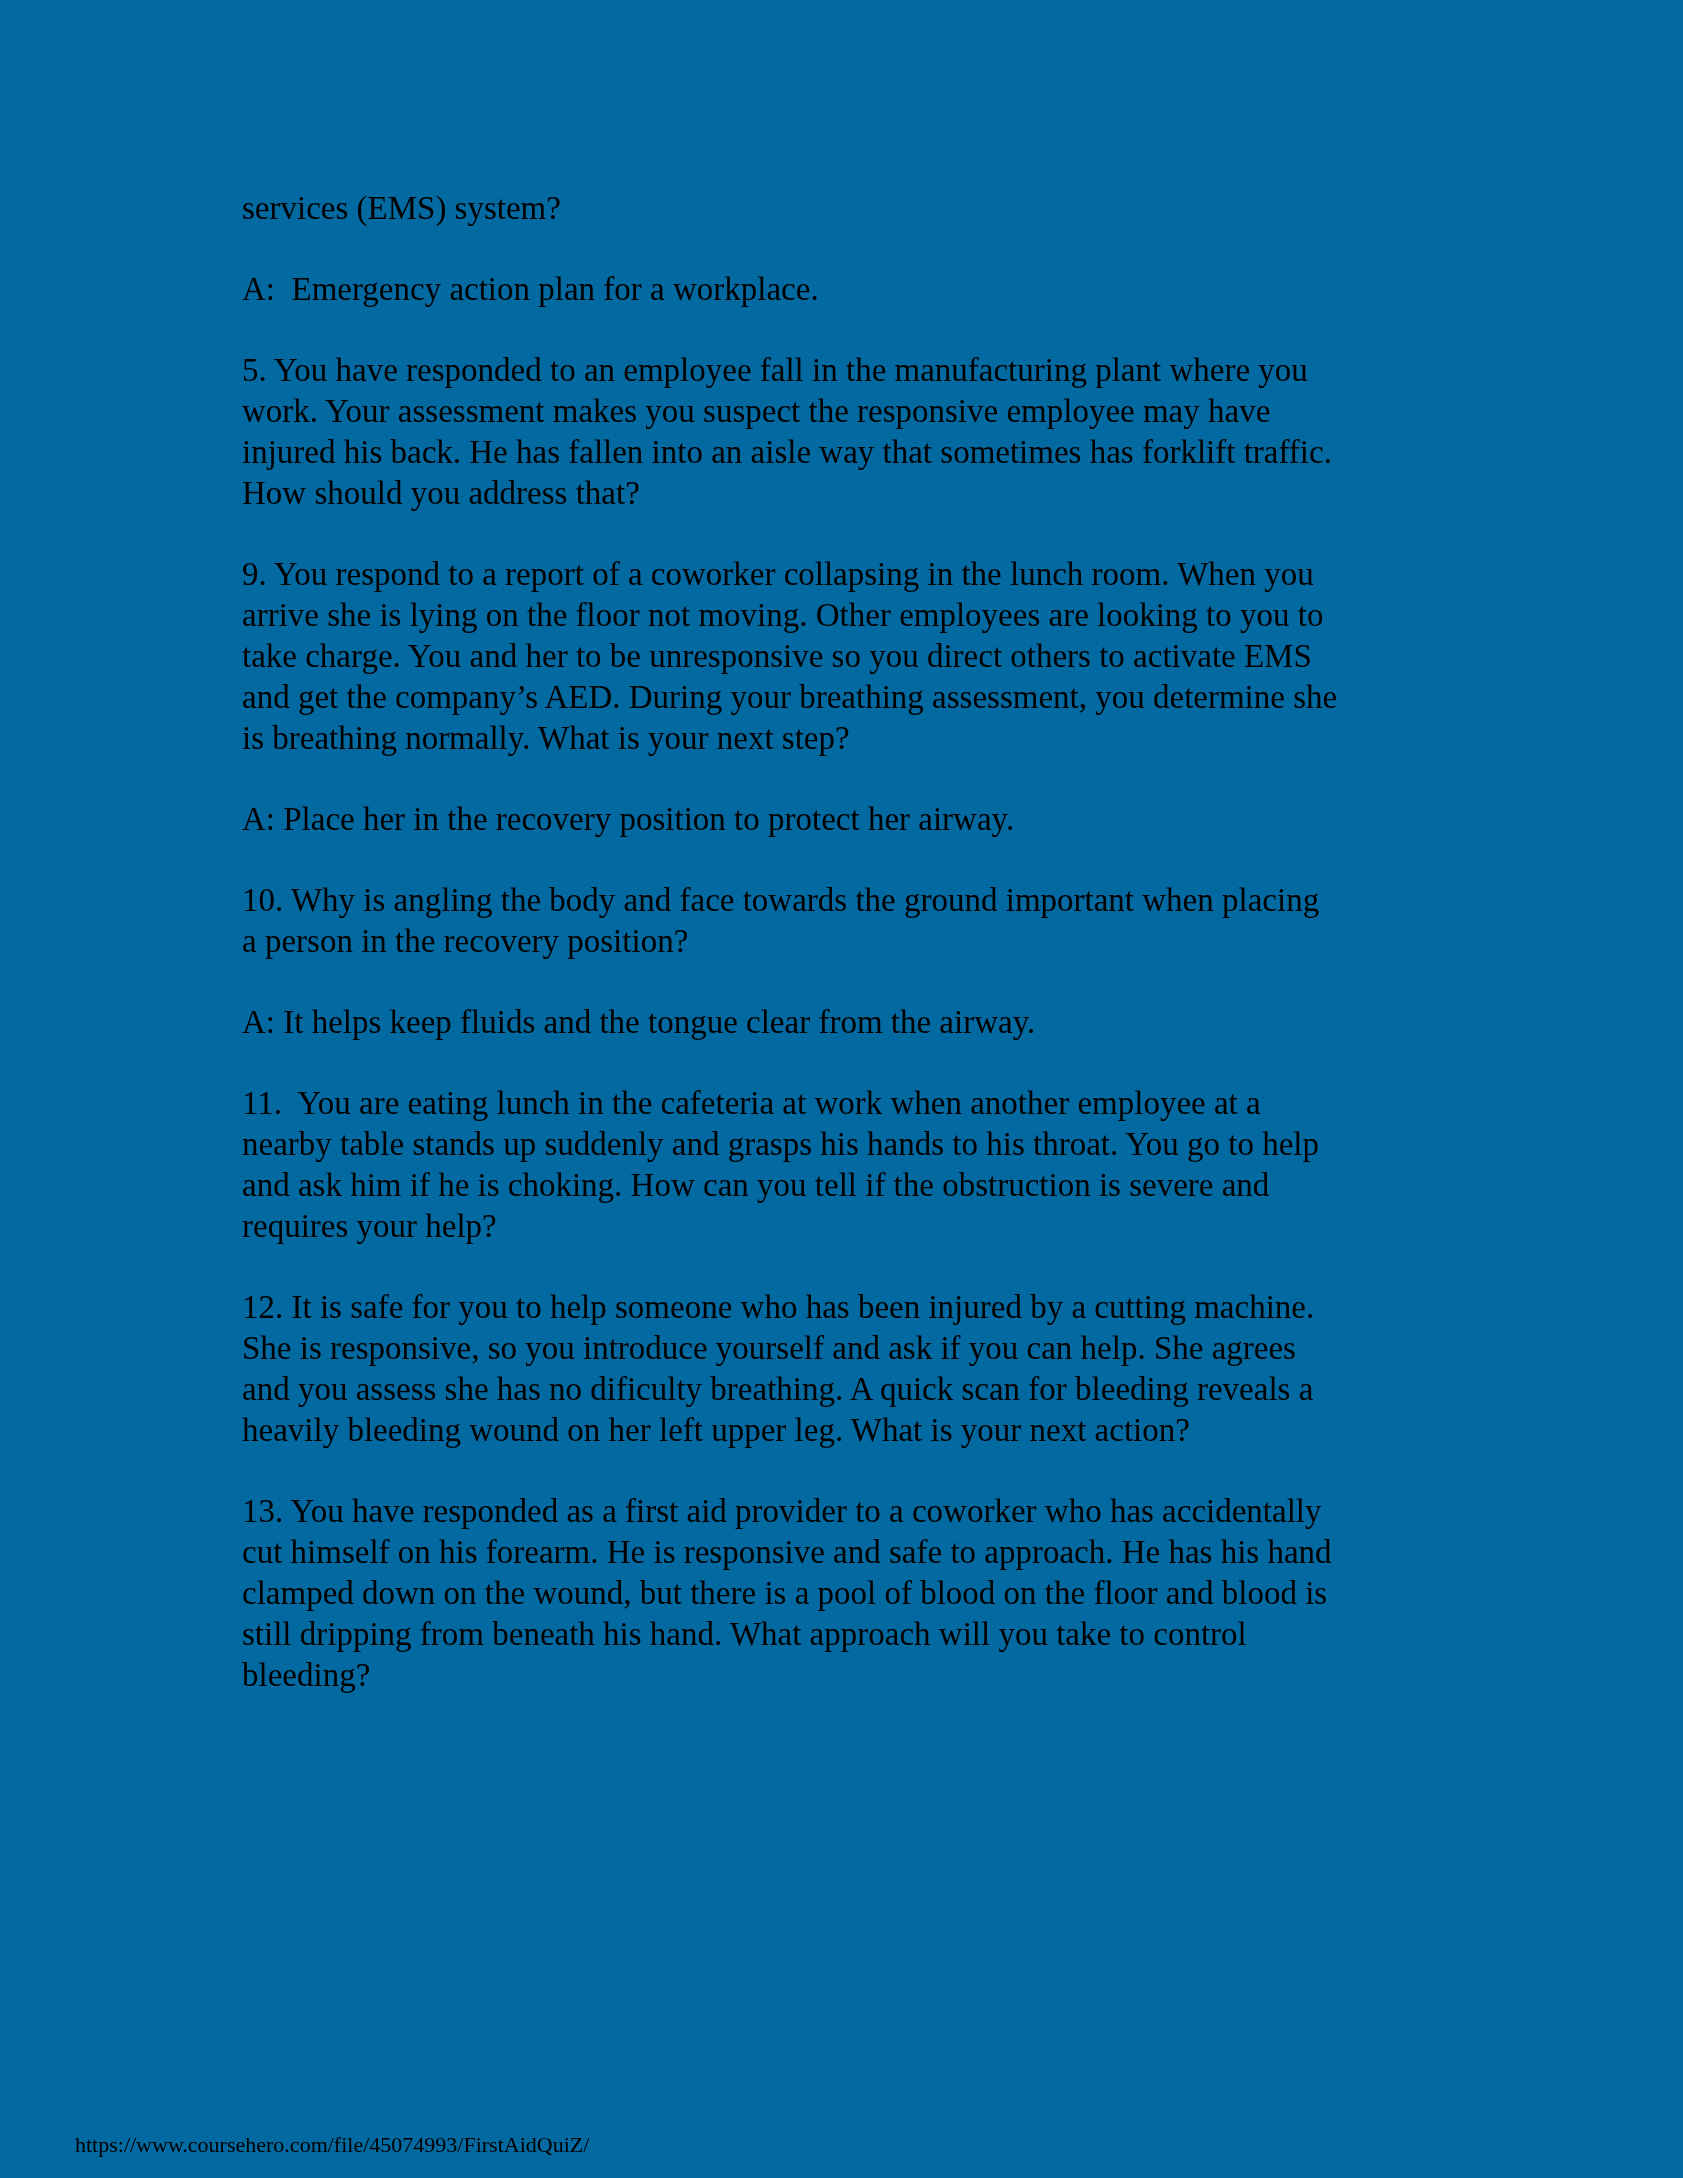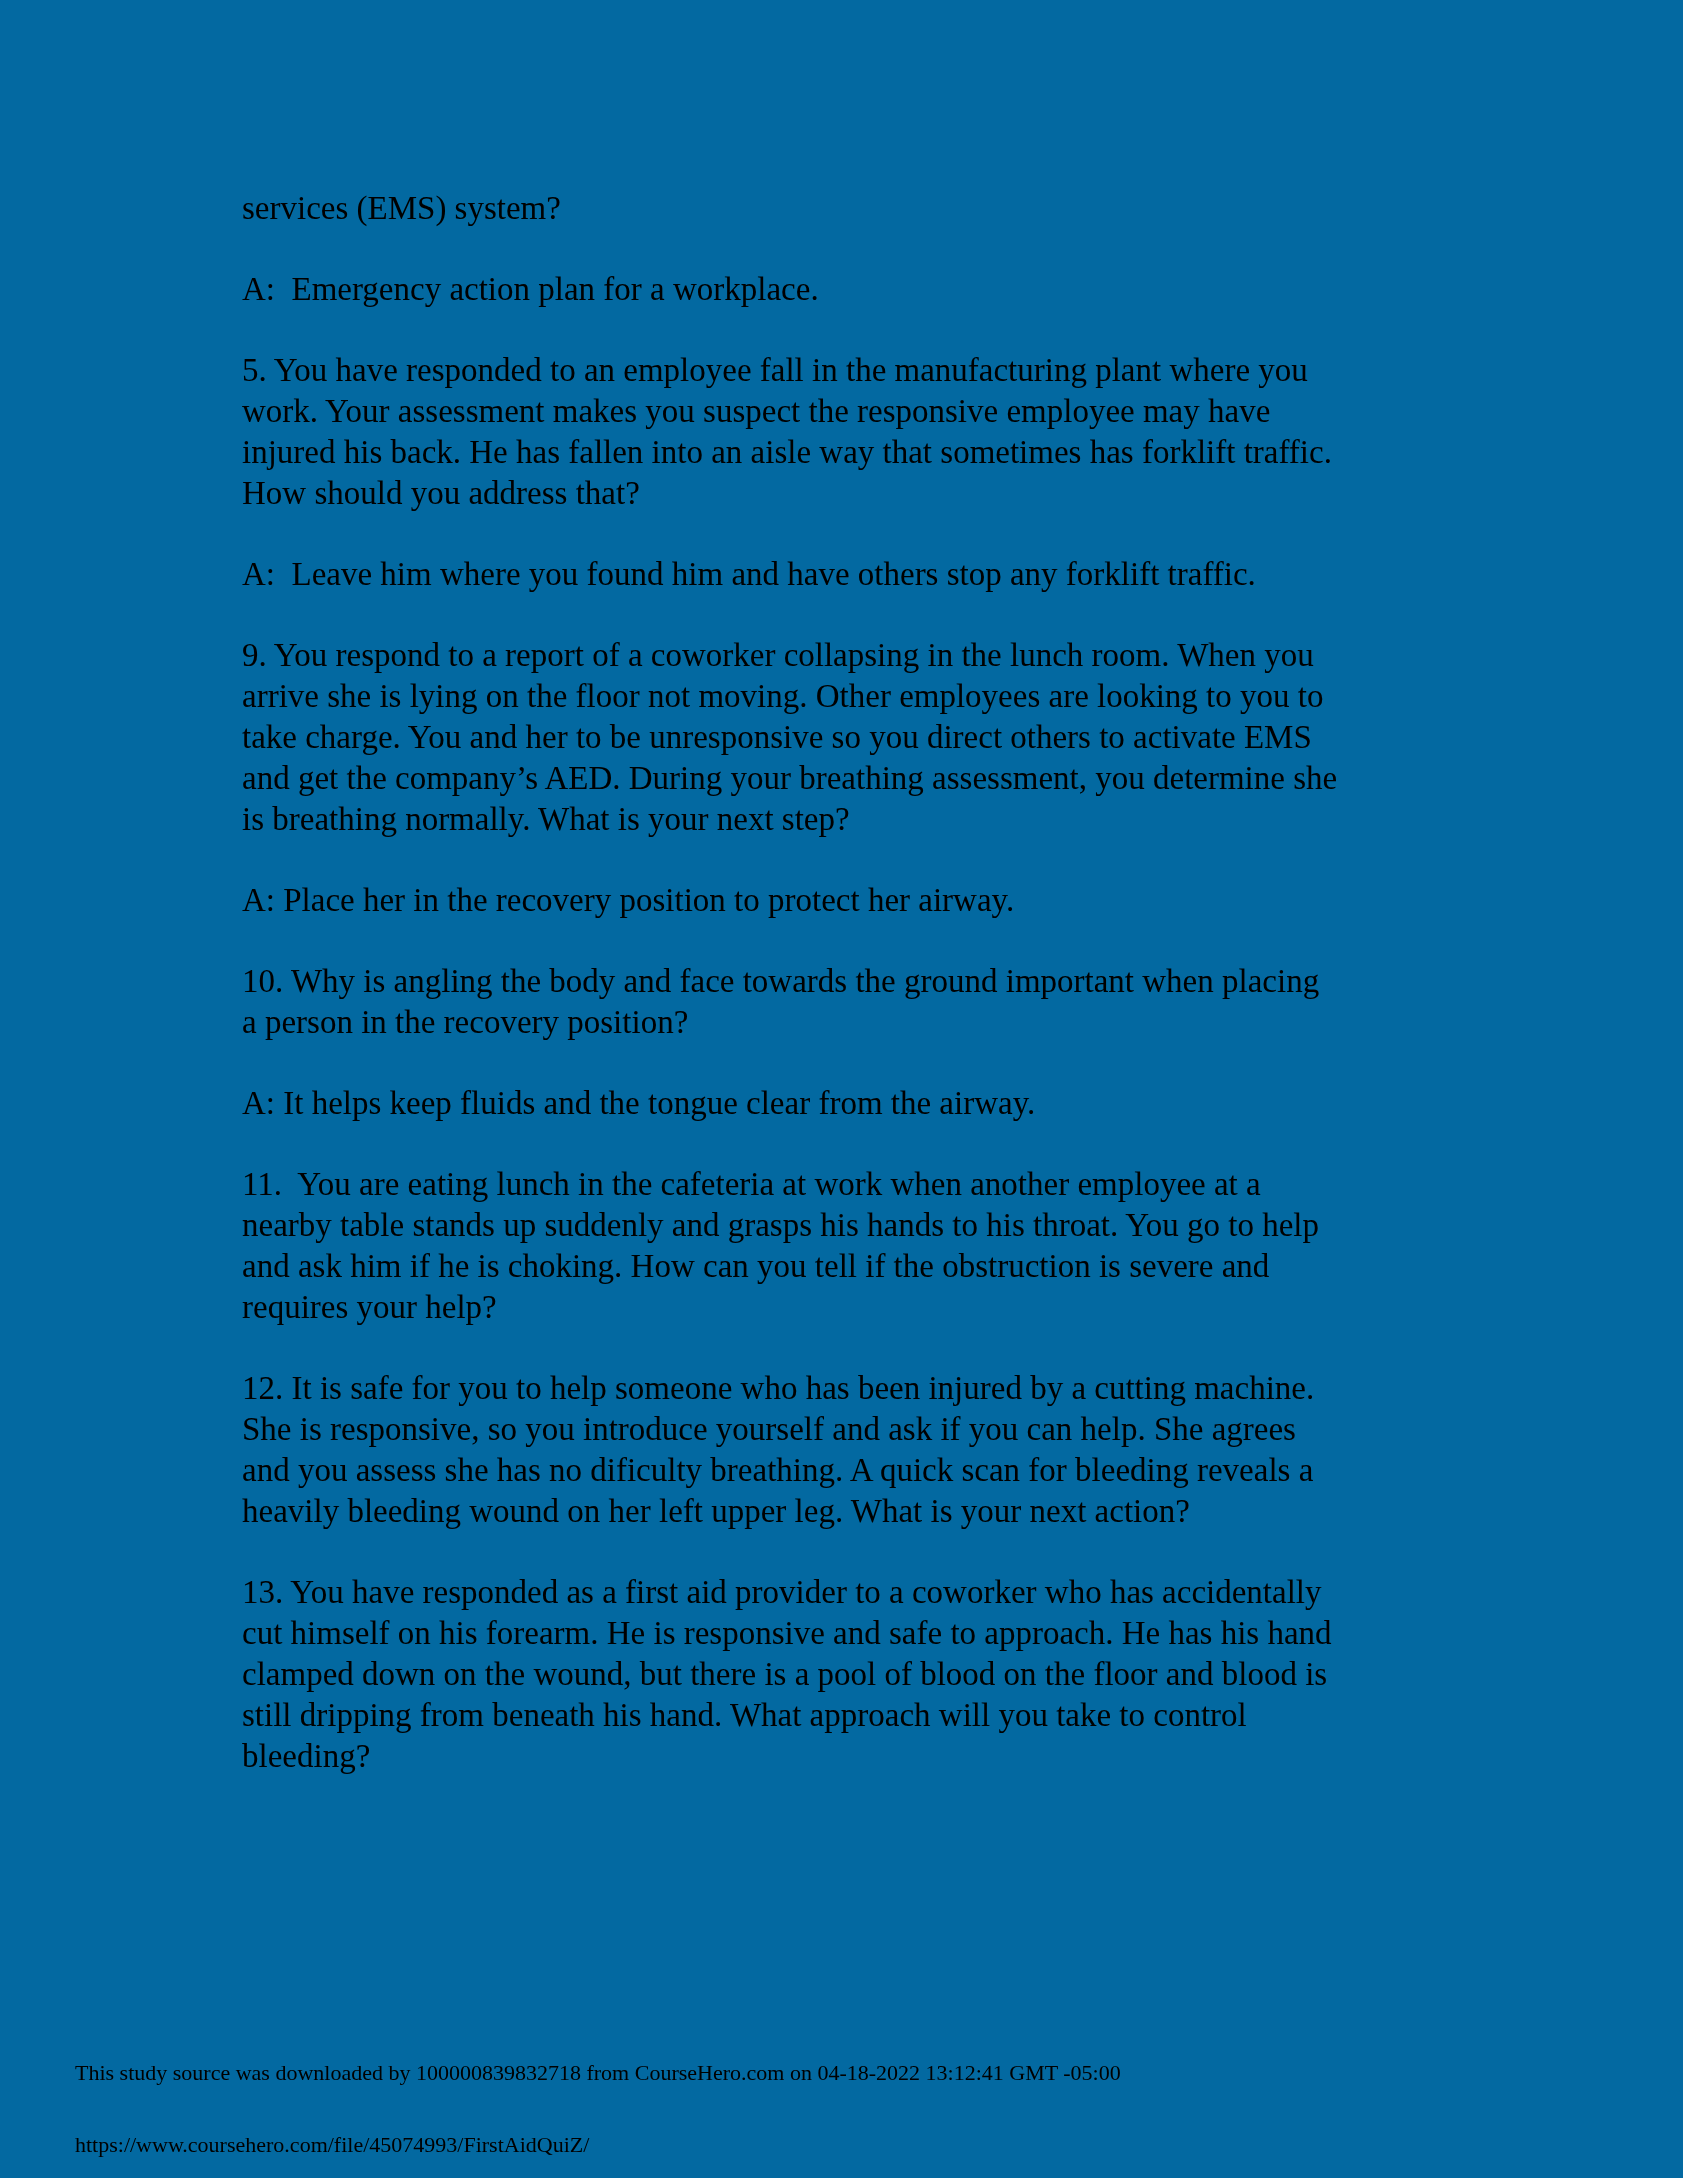--- a/index.html
+++ b/index.html
@@ -53,21 +53,20 @@
 <body>
 
 <div class="page">
   <div class="content">
     <p>services (EMS) system?</p>
     <p>A:  Emergency action plan for a workplace.</p>
     <p>5. You have responded to an employee fall in the manufacturing plant where you
 work. Your assessment makes you suspect the responsive employee may have
 injured his back. He has fallen into an aisle way that sometimes has forklift traffic.
 How should you address that?</p>
-    <p>A:  Leave him where you found him and have others stop any forklift traffic.</p>
     <p>9. You respond to a report of a coworker collapsing in the lunch room. When you
 arrive she is lying on the floor not moving. Other employees are looking to you to
 take charge. You and her to be unresponsive so you direct others to activate EMS
 and get the company’s AED. During your breathing assessment, you determine she
 is breathing normally. What is your next step?</p>
     <p>A: Place her in the recovery position to protect her airway.</p>
     <p>10. Why is angling the body and face towards the ground important when placing
 a person in the recovery position?</p>
     <p>A: It helps keep fluids and the tongue clear from the airway.</p>
     <p>11.  You are eating lunch in the cafeteria at work when another employee at a
@@ -78,16 +77,15 @@
 She is responsive, so you introduce yourself and ask if you can help. She agrees
 and you assess she has no dificulty breathing. A quick scan for bleeding reveals a
 heavily bleeding wound on her left upper leg. What is your next action?</p>
     <p>13. You have responded as a first aid provider to a coworker who has accidentally
 cut himself on his forearm. He is responsive and safe to approach. He has his hand
 clamped down on the wound, but there is a pool of blood on the floor and blood is
 still dripping from beneath his hand. What approach will you take to control
 bleeding?</p>
   </div>
 
-  <div class="footer-note">This study source was downloaded by 100000839832718 from CourseHero.com on 04-18-2022 13:12:41 GMT -05:00</div>
   <div class="footer-url">https://www.coursehero.com/file/45074993/FirstAidQuiZ/</div>
 </div>
 
 
 </body></html>

